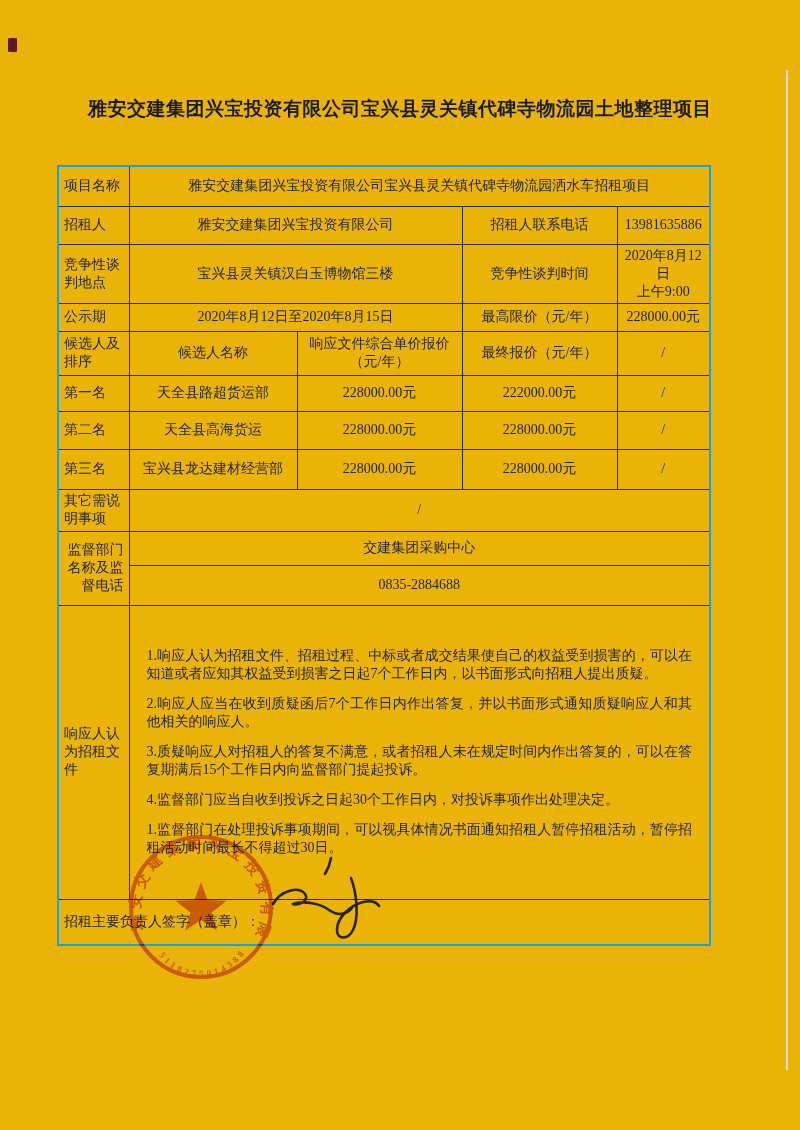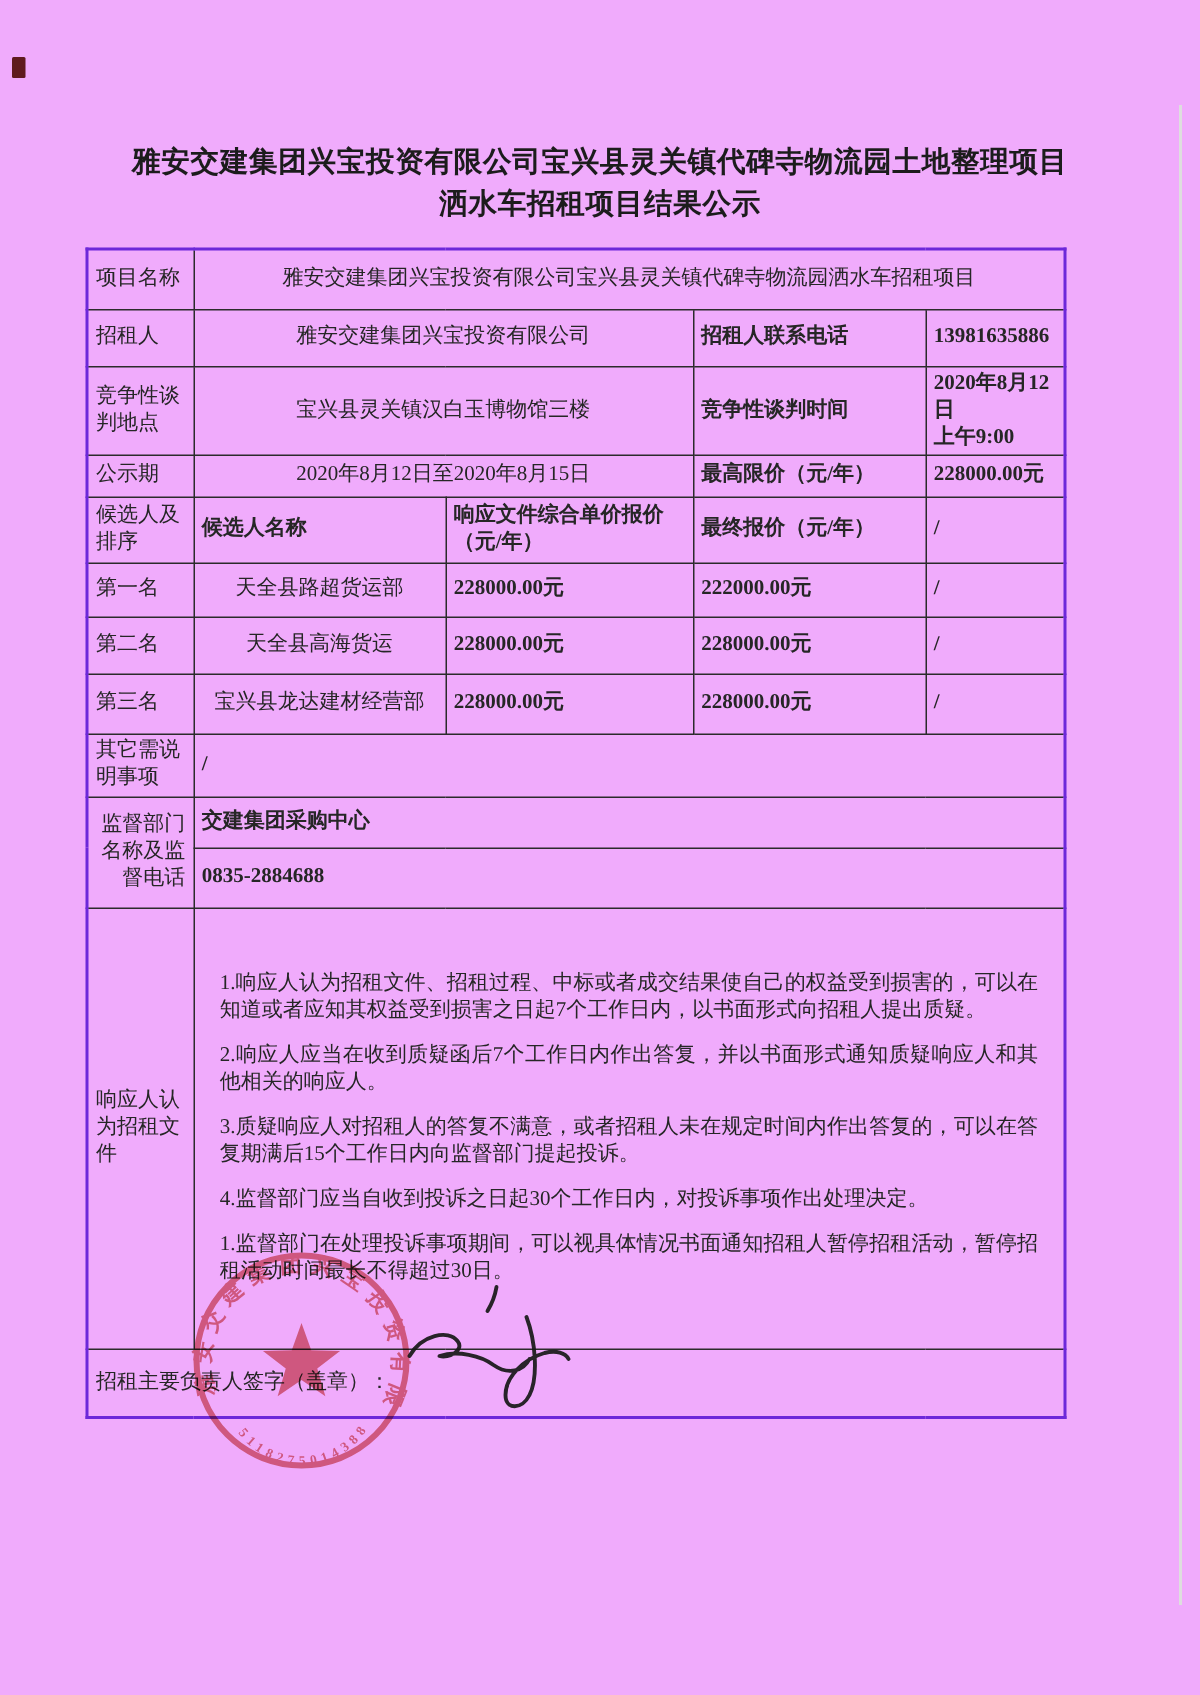--- a/index.html
+++ b/index.html
@@ -1,50 +1,50 @@
 <!DOCTYPE html>
 <html><head>
 <meta charset="utf-8">
 <style>
   html,body{margin:0;padding:0;background:#ffffff;}
   .page{
     position:relative;
     width:800px;height:1130px;
-    background:#f0abfc;
+    background:#eab308;
     font-family:"Liberation Serif","DejaVu Serif",serif;
     color:#262626;
     overflow:hidden;
   }
   .corner-mark{
     position:absolute;left:8px;top:38px;width:9px;height:14px;
     background:#5f1a1e;border-radius:1px;
   }
   .scan-edge-line{
     position:absolute;left:786px;top:70px;width:2px;height:1000px;
     background:#dedede;
   }
   .doc-title{
     position:absolute;left:0;top:95px;width:800px;
     text-align:center;font-size:19px;font-weight:bold;
     line-height:28px;color:#1c1c1c;letter-spacing:0.5px;
   }
   table.main{
     position:absolute;left:57px;top:165px;width:652px;
     border-collapse:collapse;table-layout:fixed;
-    border:2px solid #6d28d9;
+    border:2px solid #0ea5e9;
   }
   table.main td{
     border:1.5px solid #2b2b2b;
     font-size:14px;line-height:18px;
     padding:2px 5px;
     vertical-align:middle;
     overflow:hidden;
     word-break:break-all;
   }
-  td.c{text-align:left;font-weight:bold;}
+  td.c{text-align:center;}
   td.l{text-align:center;padding-left:7px;}
   td.label{padding-left:5px;padding-right:4px;}
   td.label-c{text-align:right;padding-left:3px;padding-right:3px;}
   td.small{font-size:13px;padding:1px 2px;line-height:17px;}
   td.obj{
     vertical-align:top;text-align:justify;
     padding:5px 7px 4px 7px;line-height:21px;font-size:14px;
   }
   td.obj .obj-item{margin:12px;}
   td.sig{padding-left:8px;font-size:14px;font-family:Liberation Serif, serif;}
@@ -54,21 +54,20 @@
 </head>
 <body>
 
 <div class="page">
 
   <div class="corner-mark"></div>
   <div class="scan-edge-line"></div>
 
   <div class="doc-title">
     <div>雅安交建集团兴宝投资有限公司宝兴县灵关镇代碑寺物流园土地整理项目</div>
-    <div>洒水车招租项目结果公示</div>
   </div>
 
   <table class="main">
     <colgroup>
       <col style="width:71px">
         <col style="width:168px">
         <col style="width:165px">
       <col style="width:155px">
         <col style="width:93px">
     </colgroup>

